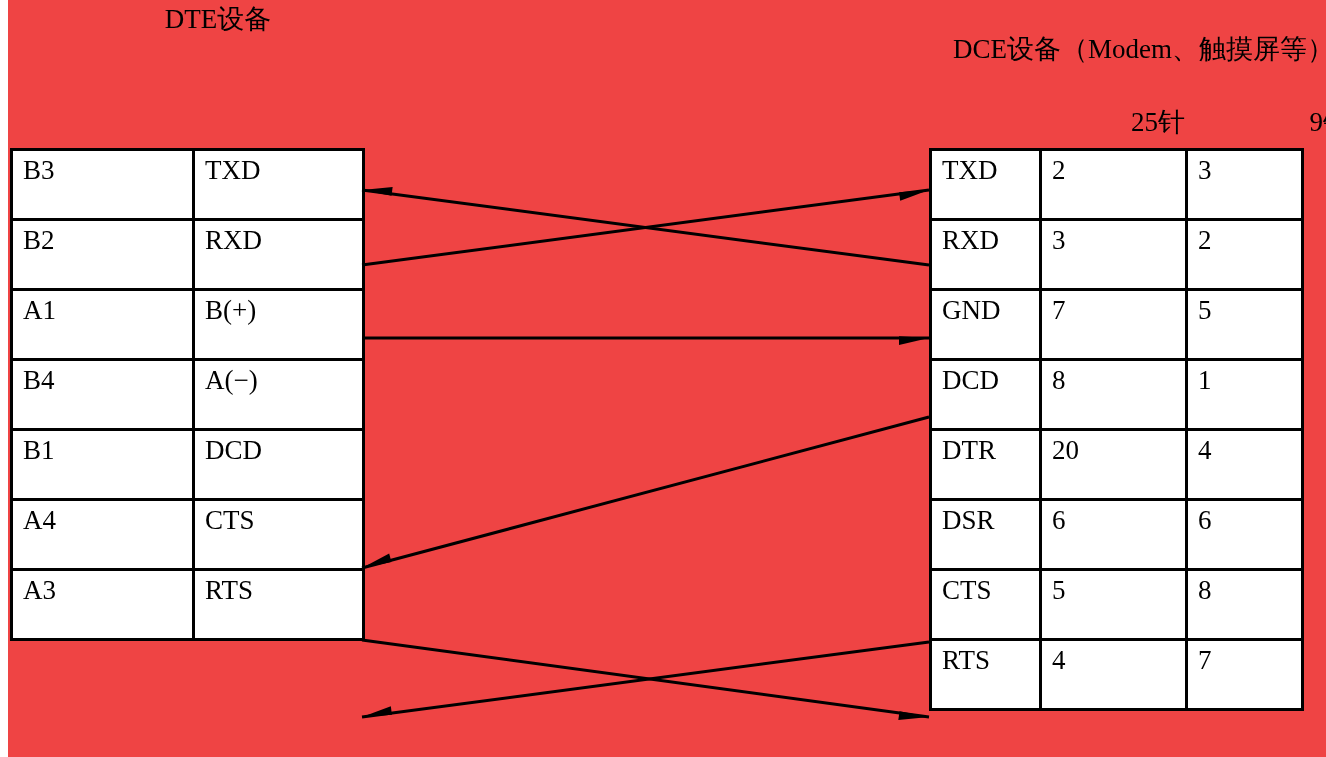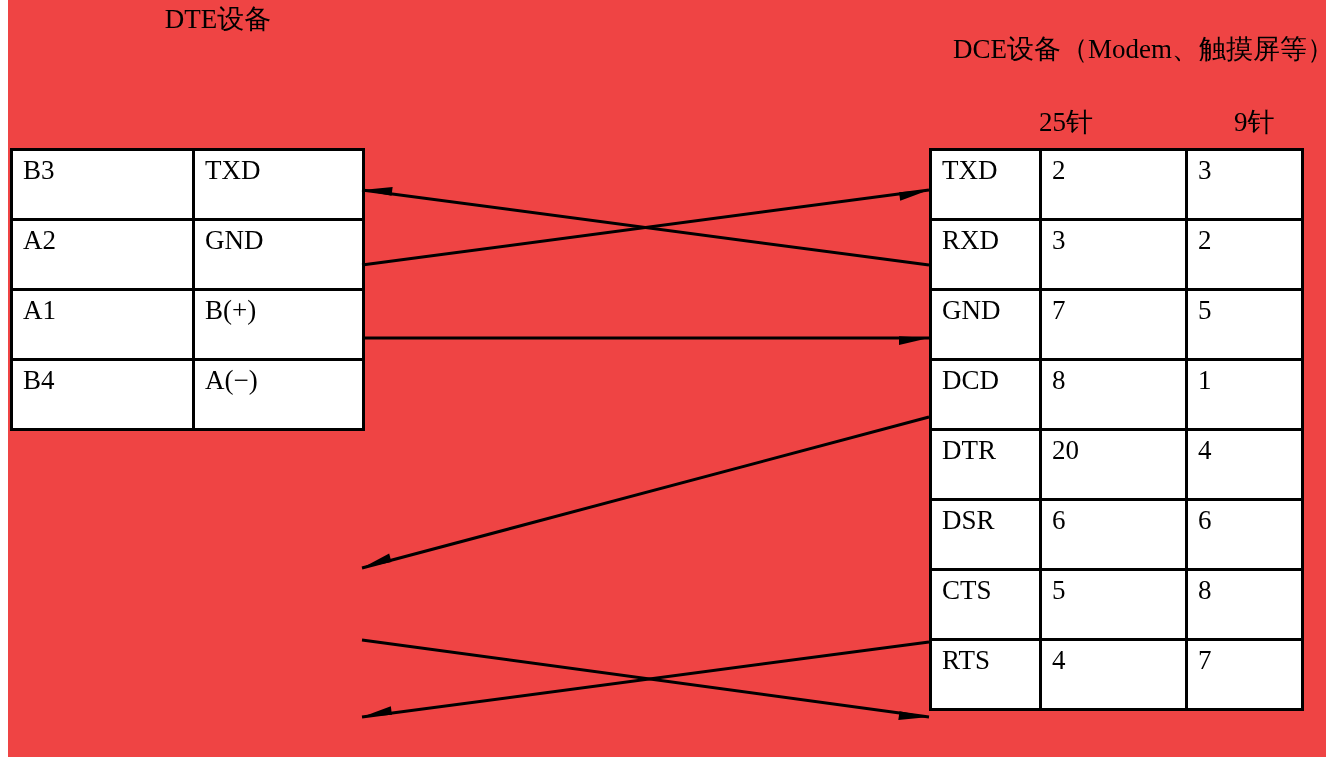--- a/index.html
+++ b/index.html
@@ -36,21 +36,21 @@
   #dce-header {
     left: 862px;
     top: 32px;
     width: 464px;
     text-align: right;
   }
   .pin-hdr-row {
     position: absolute;
     top: 104px;
     font-size: 27px;
-    text-align: left;
+    text-align: right;
     white-space: nowrap;
   }
   #pin25-header { left: 1031px; width: 146px; }
   #pin9-header  { left: 1226px; width: 116px; }
 
   
   .conn-table {
     position: absolute;
     border-collapse: collapse;
     table-layout: fixed;
@@ -106,30 +106,42 @@
   <div class="pin-hdr-row" id="pin25-header">25针</div>
   <div class="pin-hdr-row" id="pin9-header">9针</div>
 
   <table class="conn-table" id="dte-table">
     <tbody>
       <tr>
         <td class="c-pin">B3</td>
         <td class="c-sig">TXD</td>
       </tr>
       <tr>
-        <td class="c-pin">A2</td>
-        <td class="c-sig">GND</td>
+        <td class="c-pin">B2</td>
+        <td class="c-sig">RXD</td>
       </tr>
       <tr>
         <td class="c-pin">A1</td>
         <td class="c-sig">B(+)</td>
       </tr>
       <tr>
         <td class="c-pin">B4</td>
         <td class="c-sig">A(−)</td>
+      </tr>
+      <tr>
+        <td class="c-pin">B1</td>
+        <td class="c-sig">DCD</td>
+      </tr>
+      <tr>
+        <td class="c-pin">A4</td>
+        <td class="c-sig">CTS</td>
+      </tr>
+      <tr>
+        <td class="c-pin">A3</td>
+        <td class="c-sig">RTS</td>
       </tr>
     </tbody>
   </table>
 
   <table class="conn-table" id="dce-table">
     <tbody>
       <tr>
         <td class="c-sig">TXD</td>
         <td class="c-p25">2</td>
         <td class="c-p9">3</td>

